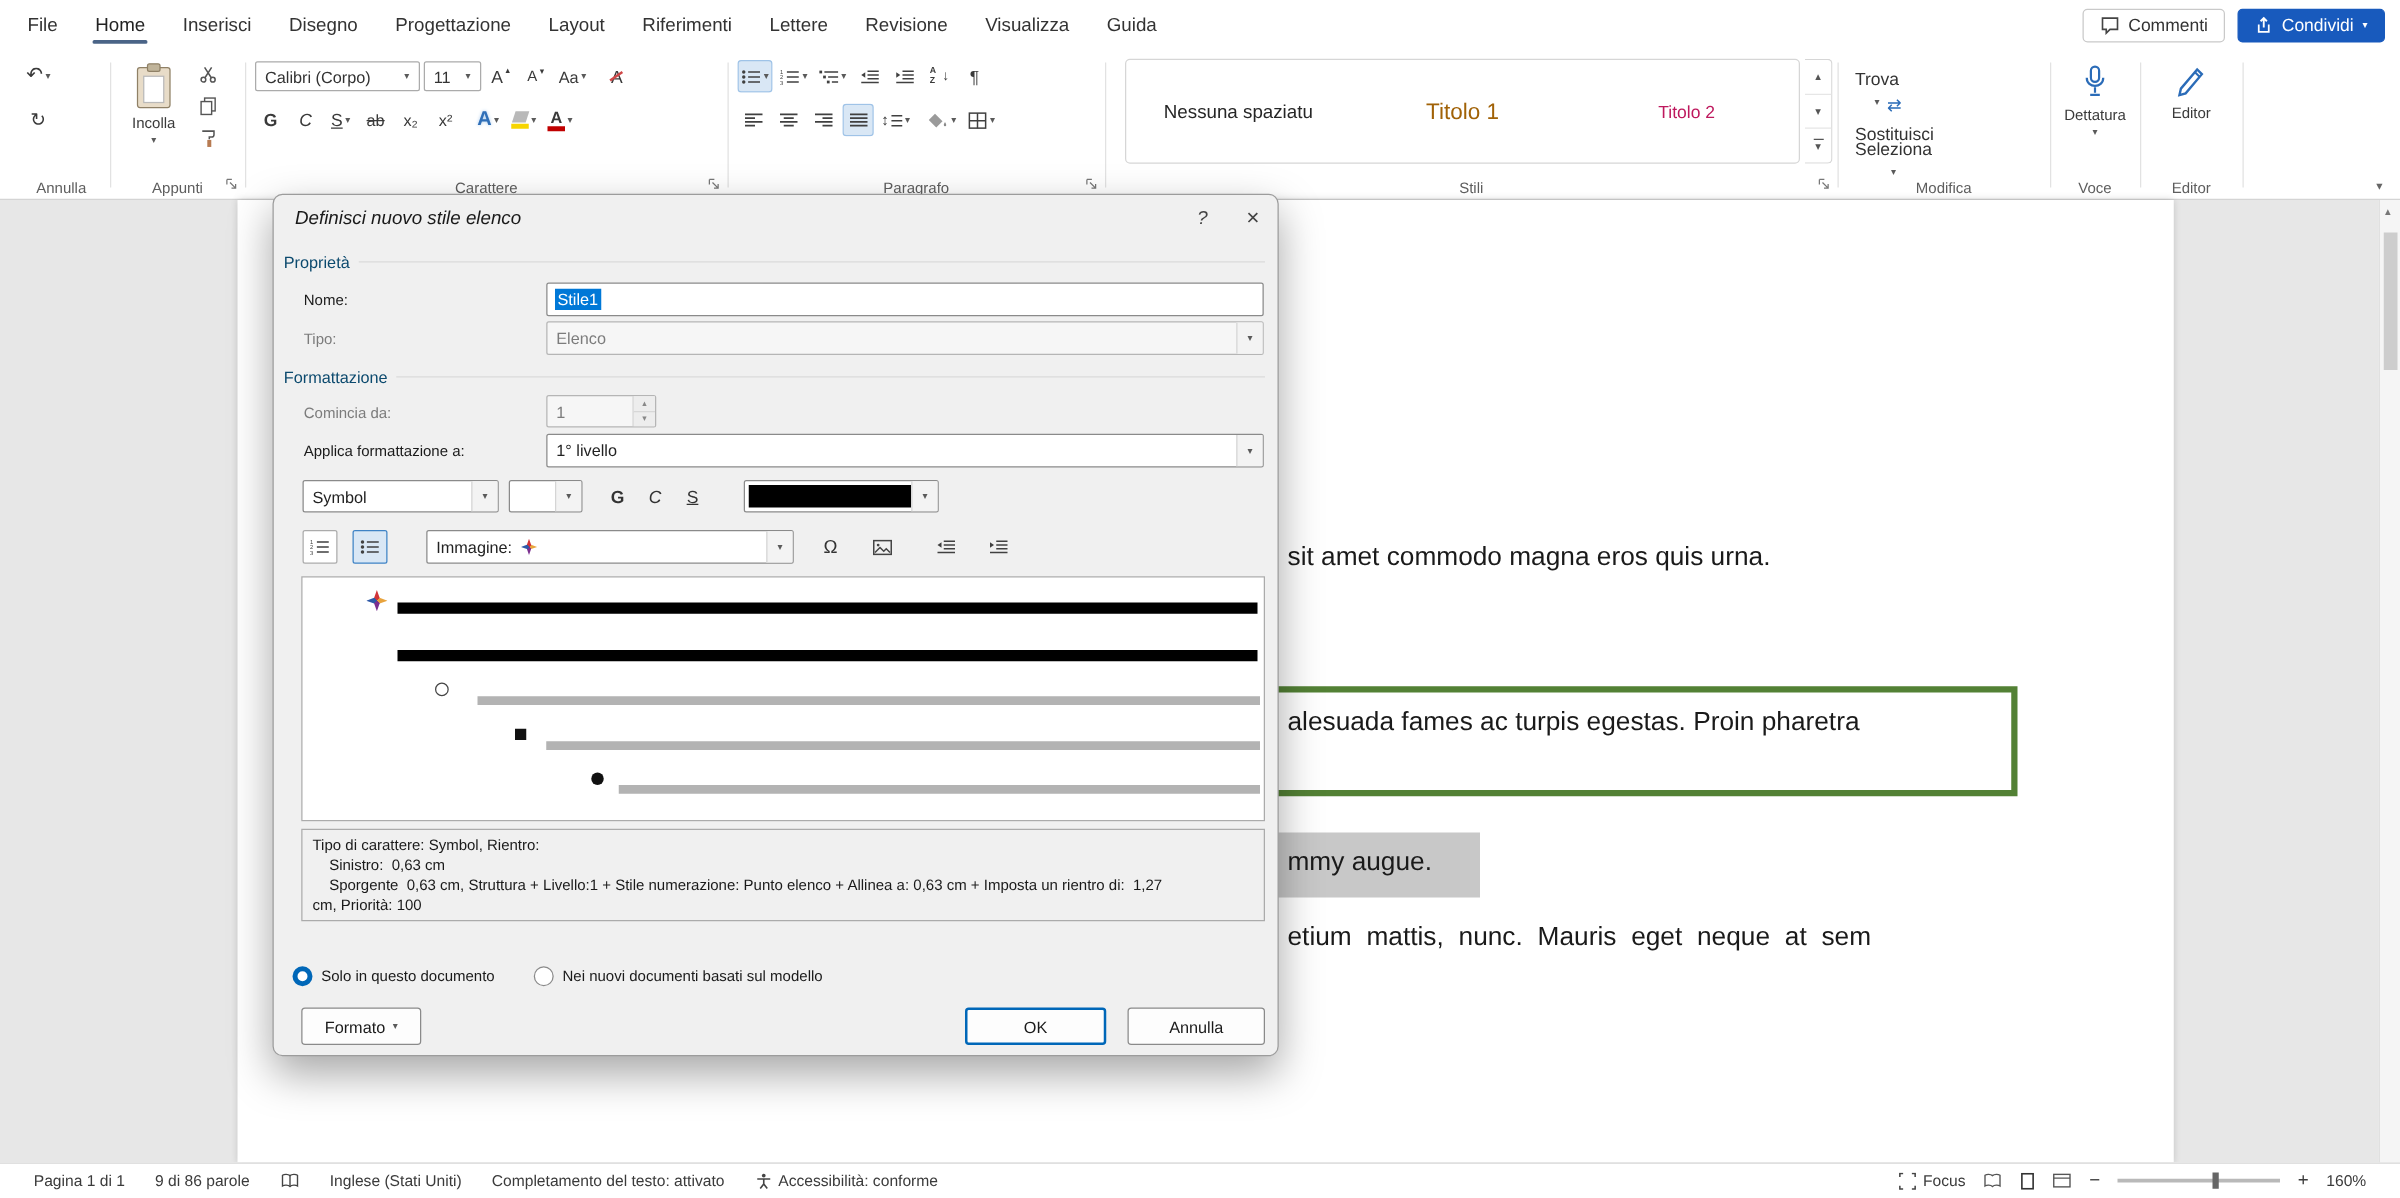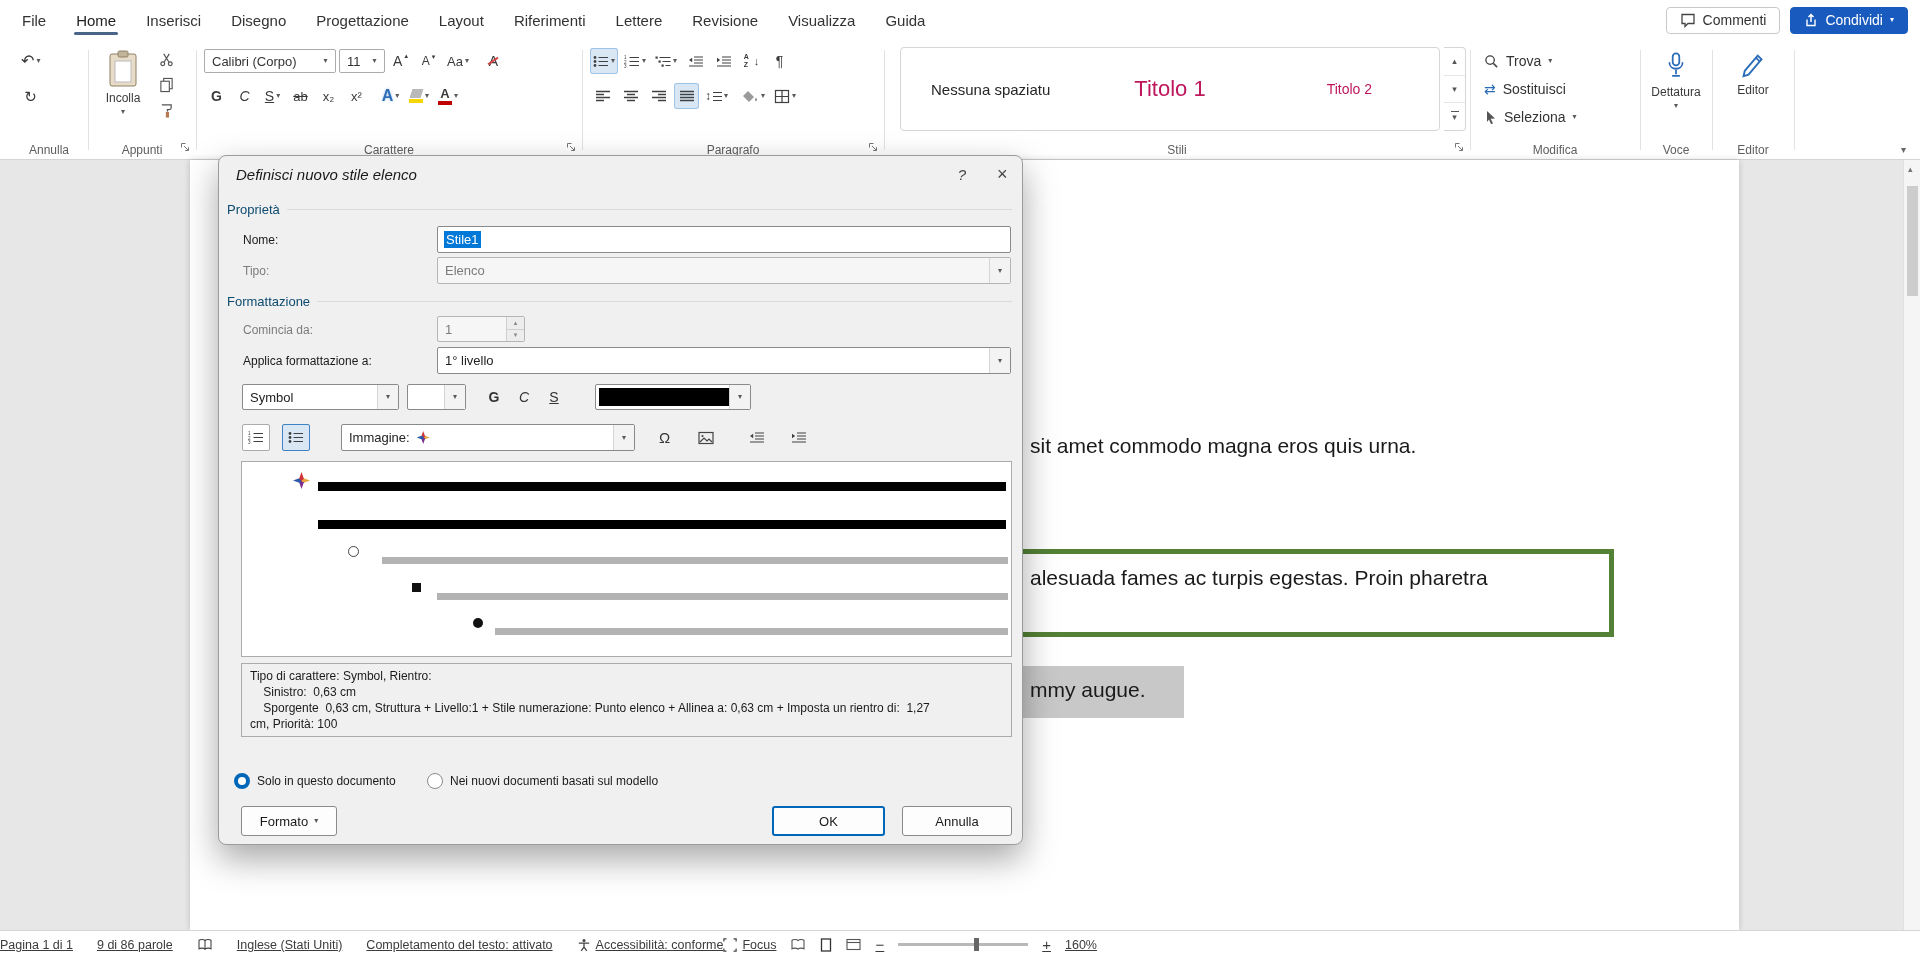--- a/index.html
+++ b/index.html
@@ -38,21 +38,21 @@
   .stack { display:flex; flex-direction:column; align-items:center; line-height:1; }
 
   
   .sgal { position:absolute; left:16px; top:7px; width:540px; height:84px; border:1px solid #d6d6d6; border-radius:4px; background:#fff; display:flex; }
   .sitem { flex:1; display:flex; align-items:center; justify-content:center; cursor:default; white-space:nowrap; overflow:hidden; }
   .scol { position:absolute; left:560px; top:7px; width:22px; height:84px; border:1px solid #d6d6d6; border-left:none; border-radius:0 4px 4px 0; display:flex; flex-direction:column; }
   .scol span { flex:1; display:flex; align-items:center; justify-content:center; font-size:9px; color:#555; border-bottom:1px solid #e6e6e6; }
   .scol span:last-child { border-bottom:none; }
   .morebar { display:block; width:8px; border-top:1.5px solid #555; margin-bottom:1px; }
 
-  .edrow { display:flex; align-items:center; gap:7px; height:26px; font-size:14px; color:#333; padding-left:6px; }
+  .edrow { display:flex; align-items:center; gap:7px; height:26px; font-size:14px; color:#333; padding-left:6px;flex-direction:column; }
 
   
   #docarea { position:absolute; left:0; top:160px; width:1920px; height:770px; background:#e7e7e7; }
   #page { position:absolute; left:190px; top:0; width:1549px; height:770px; background:#fff; box-shadow:0 0 6px rgba(0,0,0,.18); }
   .dline { position:absolute; font-size:21px; color:#1a1a1a; white-space:nowrap; }
   #greenbox { position:absolute; left:500px; top:389px; width:924px; height:88px; border:5px solid #538135; background:#fff; }
   #grayhl { position:absolute; left:700px; top:506px; width:294px; height:52px; background:#c8c8c8; }
   #vscroll { position:absolute; left:1903px; top:160px; width:17px; height:770px; background:#f5f5f5; border-left:1px solid #e0e0e0; }
   #vthumb { position:absolute; left:3px; top:26px; width:11px; height:110px; background:#cdcdcd; }
 
@@ -81,21 +81,21 @@
   #pvbox { position:absolute; left:22px; top:305px; width:771px; height:196px; background:#fff; border:1px solid #ababab; }
   .bar { position:absolute; }
   #descbox { position:absolute; left:22px; top:507px; width:771px; height:74px; border:1px solid #ababab; font-size:12px; line-height:16px; color:#1a1a1a; padding:4px 8px; white-space:pre-wrap; }
   .radio { position:absolute; width:16px; height:16px; border-radius:50%; background:#fff; border:1px solid #8a8a8a; }
   .radio.on { border:4.5px solid #0067b8; }
   .dbtn { position:absolute; height:30px; background:#fdfdfd; border:1px solid #8a8a8a; border-radius:3px; display:flex; align-items:center; justify-content:center; gap:6px; font-size:13px; color:#1a1a1a; }
   .dbtn.def { border:2px solid #0067b8; }
   .star { width:13px; height:13px; background:conic-gradient(from 45deg,#e8a33d 0 25%,#7a2f8f 0 50%,#2e59a8 0 75%,#d13438 0 100%); clip-path:polygon(50% 0,63% 37%,100% 50%,63% 63%,50% 100%,37% 63%,0 50%,37% 37%); }
 
   
-  #statusbar { position:absolute; left:0; top:930px; width:1920px; height:28px; background:#fff; border-top:1px solid #d6d6d6; display:flex; align-items:center; font-size:12.5px; color:#3b3b3b; padding:0 0;text-decoration:underline; }
+  #statusbar { position:absolute; left:0; top:930px; width:1920px; height:28px; background:#fff; border-top:1px solid #d6d6d6; display:flex; align-items:center; justify-content:space-between; font-size:12.5px; color:#3b3b3b; padding:0 27px; }
   .sgrpl { display:flex; align-items:center; gap:24px; }
   .sgrpr { display:flex; align-items:center; gap:14px; }
   .sitm { display:flex; align-items:center; gap:5px; white-space:nowrap; }
   #ztrack { width:130px; height:3px; background:#b9b9b9; position:relative; }
   #zthumb { position:absolute; left:58%; top:-5px; width:5px; height:13px; background:#666; }
 </style>
 </head>
 <body>
 
 <div id="menubar">
@@ -363,21 +363,21 @@
         <svg class="ic" width="11" height="11" viewBox="0 0 11 11">
           <path d="M1.5 1.5h4M1.5 1.5v4" stroke="#777" fill="none"></path>
           <path d="M4 4l4.5 4.5M8.5 5.2v3.3H5.2" stroke="#777" fill="none"></path>
         </svg>
       </span>
   </div>
 
   <div class="rgrp" style="left:884px;width:586px">
     <div class="sgal">
       <div class="sitem" style="font-size:15px">Nessuna spaziatu</div>
-      <div class="sitem" style="font-size:22px;color:#be185d">Titolo 1</div>
+      <div class="sitem" style="font-size:18px;color:#a16207">Titolo 1</div>
       <div class="sitem" style="font-size:14px;color:#be185d">Titolo 2</div>
     </div>
     <div class="scol">
       <span>▴</span>
       <span>▾</span>
       <span>
           <span class="stack">
             <i class="morebar"></i>
             <span class="dd">▾</span>
           </span>
@@ -442,20 +442,21 @@
   <span class="abs" style="right:14px;bottom:4px;font-size:10px;color:#666">▾</span>
 </div>
 
 <div id="docarea">
   <div id="page">
     <div id="greenbox"></div>
     <div id="grayhl"></div>
     <div class="dline" style="left:840px;top:274px">sit amet commodo magna eros quis urna.</div>
     <div class="dline" style="left:840px;top:406px">alesuada fames ac turpis egestas. Proin pharetra</div>
     <div class="dline" style="left:840px;top:518px">mmy augue.</div>
+    <div class="dline" style="left:840px;top:578px;word-spacing:6px">etium mattis, nunc. Mauris eget neque at sem</div>
   </div>
 </div>
 <div id="vscroll">
   <span class="abs" style="left:4px;top:4px;font-size:9px;color:#777">▴</span>
   <div id="vthumb"></div>
 </div>
 
 <div id="dialog">
   <div class="dlgtitle">
     <span>Definisci nuovo stile elenco</span>

